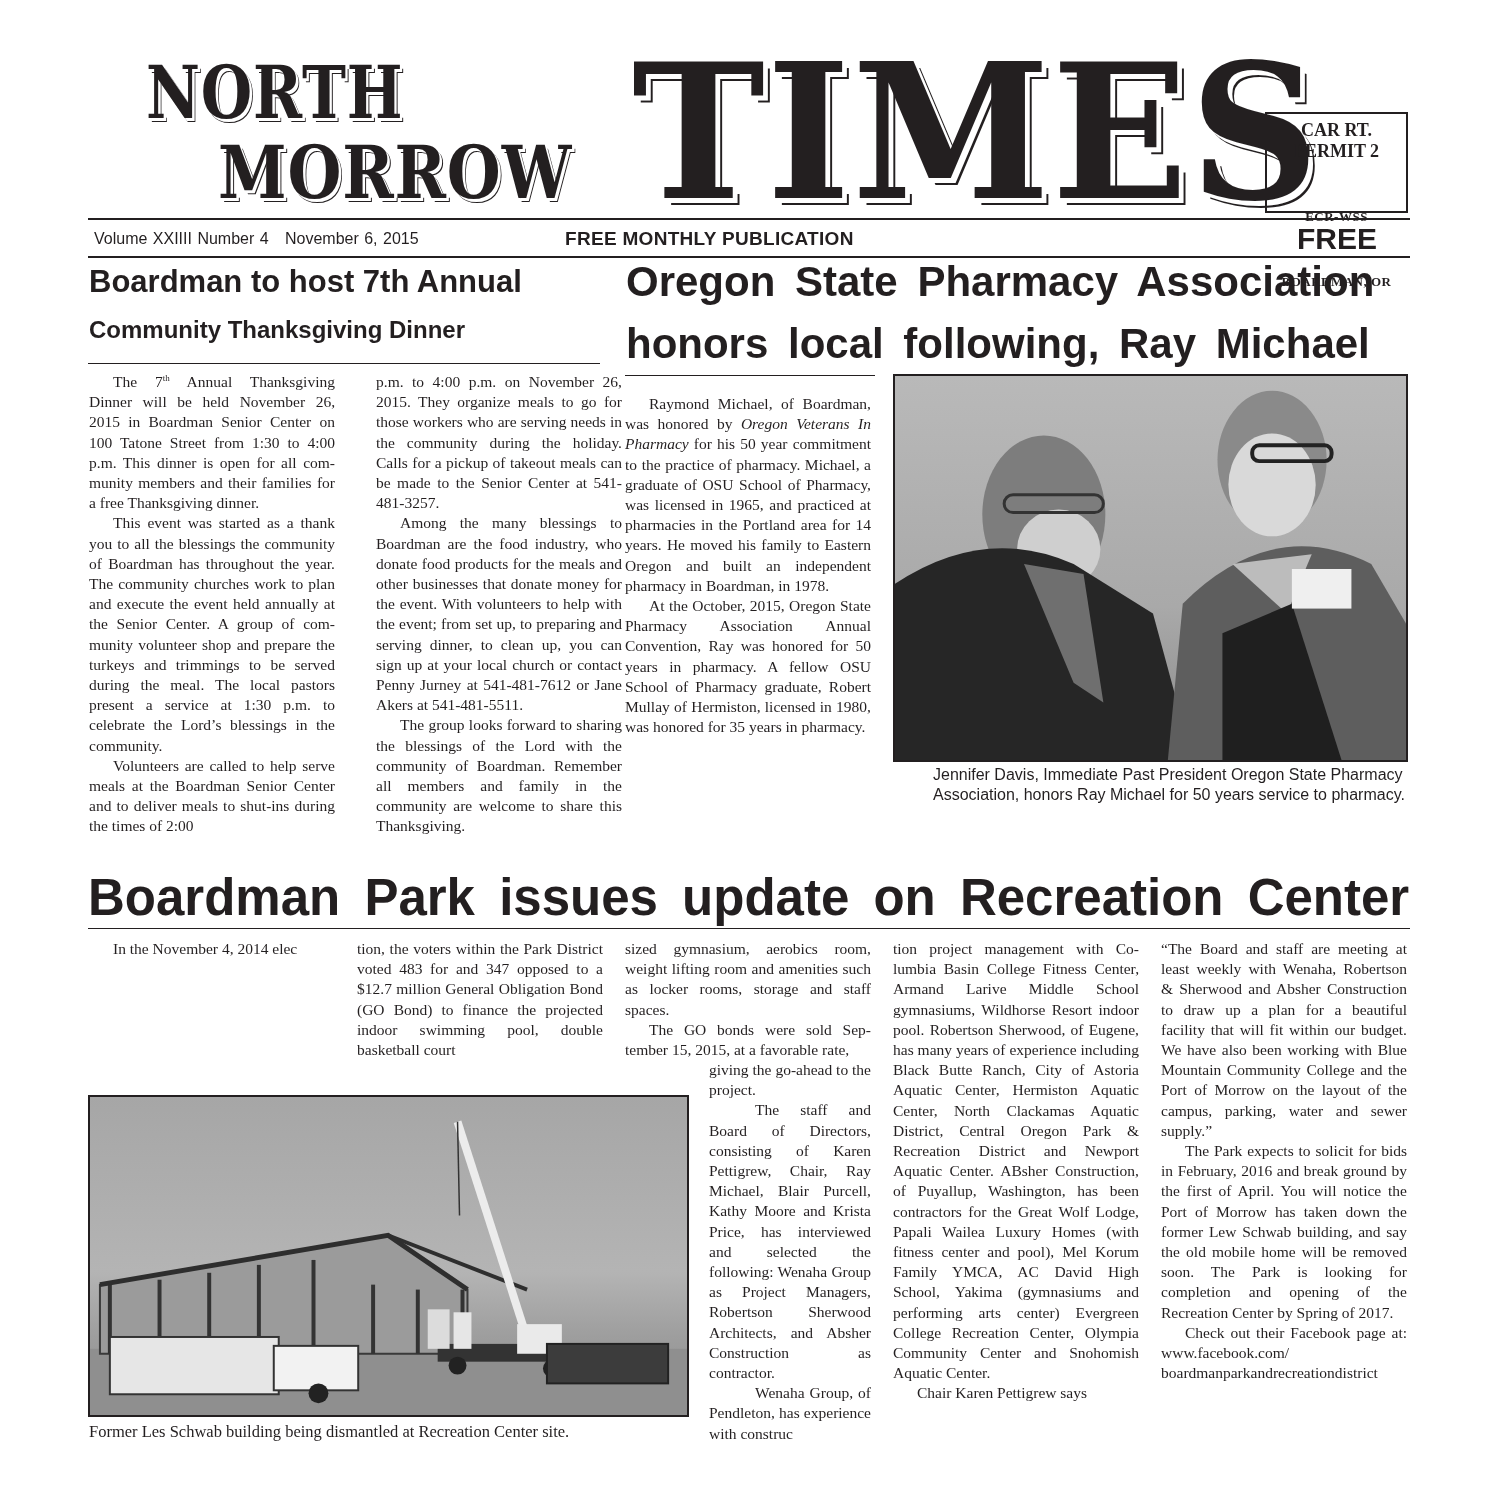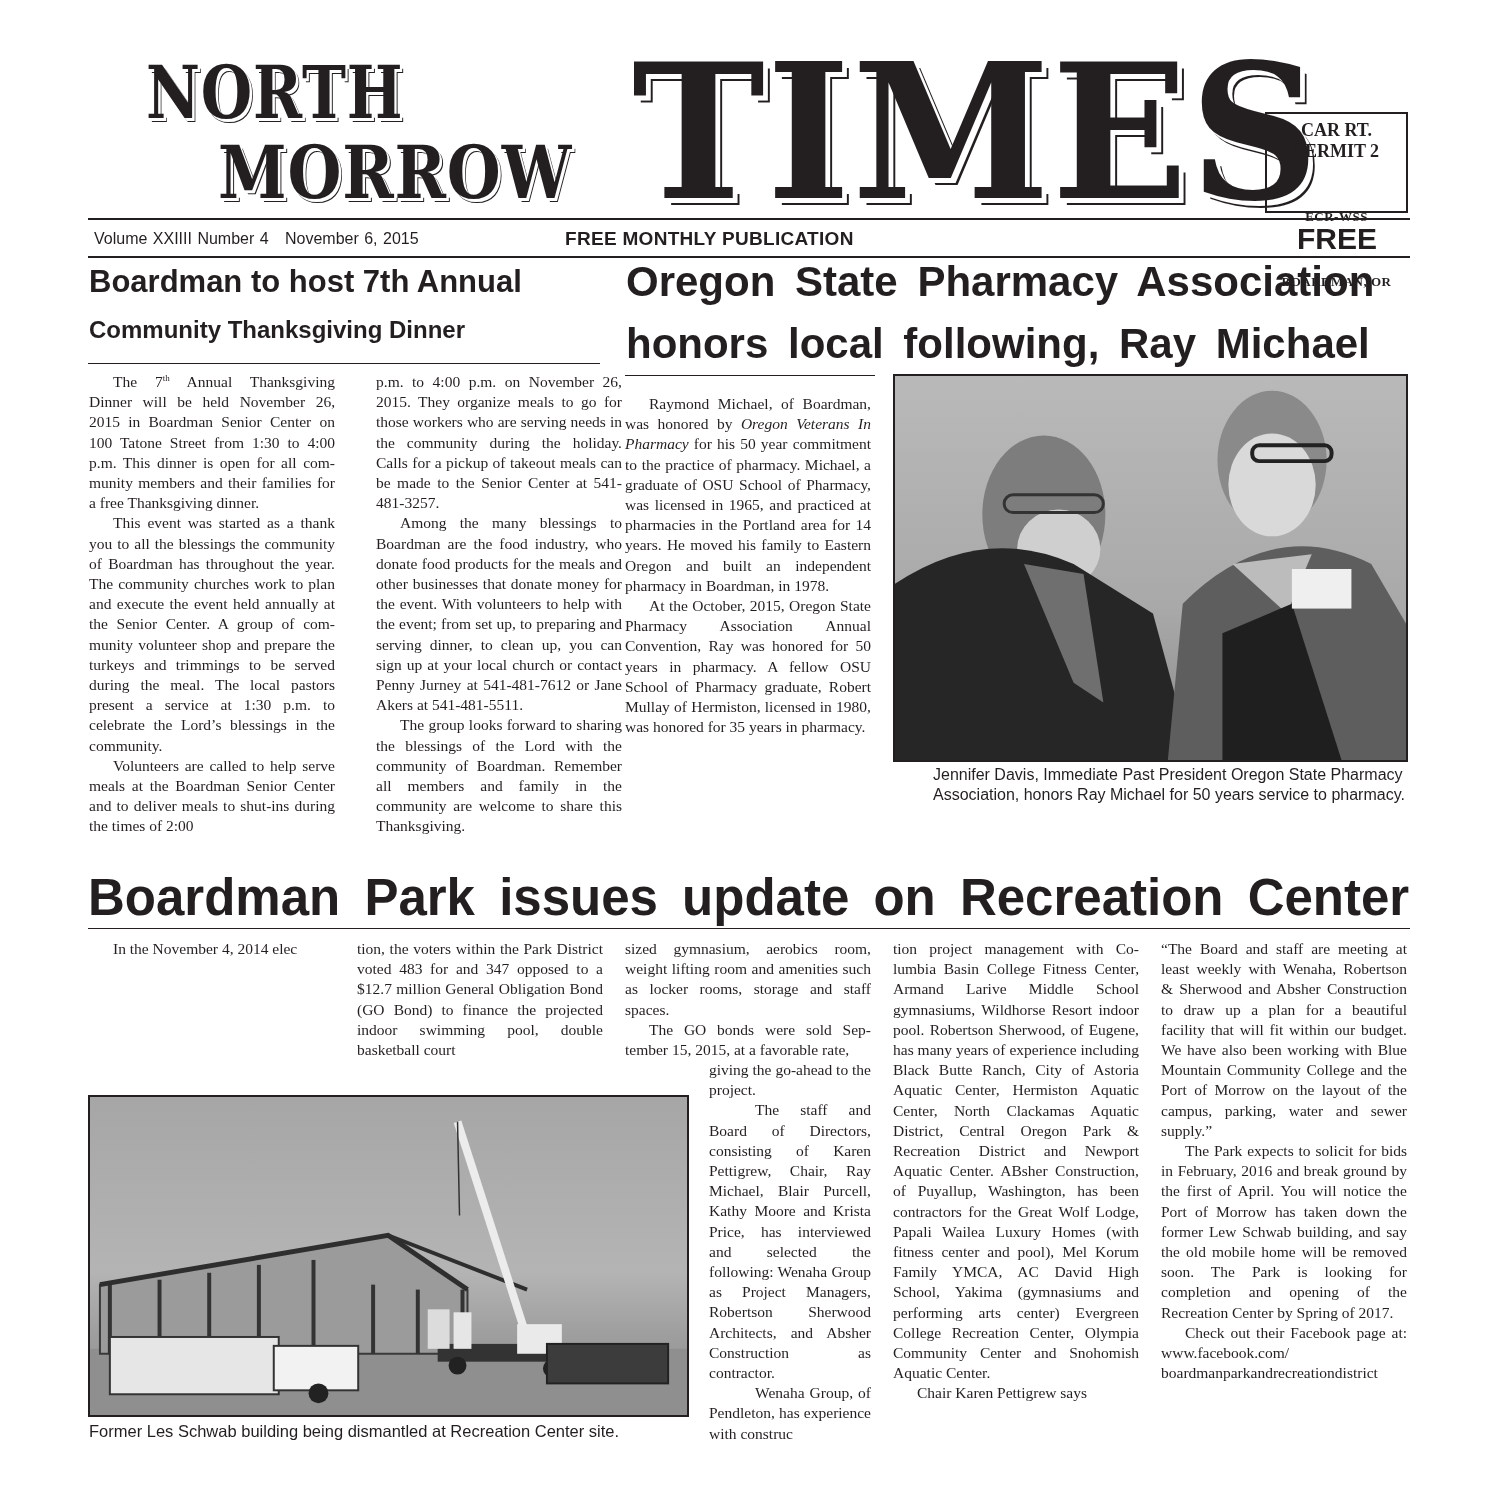--- a/index.html
+++ b/index.html
@@ -69,21 +69,21 @@
   
   .photo { position: absolute; border: 2px solid #231f20; overflow: hidden; }
   .photo-pharm { left: 893px; top: 374px; width: 515px; height: 388px;
     background: linear-gradient(180deg, #b9b9b9 0%, #a9a9a9 60%, #8a8a8a 100%); }
   .photo-rec { left: 88px; top: 1095px; width: 601px; height: 322px;
     background: linear-gradient(180deg, #a6a6a6 0%, #b4b4b4 55%, #9e9e9e 75%, #8d8d8d 100%); }
   .photo svg { position: absolute; left: 0; top: 0; width: 100%; height: 100%; }
 
   .caption { position: absolute; font-family: "Liberation Sans", sans-serif; color: #231f20; }
   .cap-pharm { left: 893px; top: 765px; width: 520px; font-size: 16px; line-height: 20px; margin-left: 40px; }
-  .cap-rec { left: 89px; top: 1422px; font-size: 16.5px; white-space: nowrap; }
+  .cap-rec { left: 89px; top: 1422px; font-size: 16.5px; white-space: nowrap; font-family: Liberation Serif, serif; }
 </style>
 </head>
 <body>
 
 <header class="masthead">
   <div class="mast-north">NORTH</div>
   <div class="mast-morrow">MORROW</div>
   <div class="mast-times">TIMES</div>
   <div class="permit-box">
     <div class="l1">CAR RT.</div>

